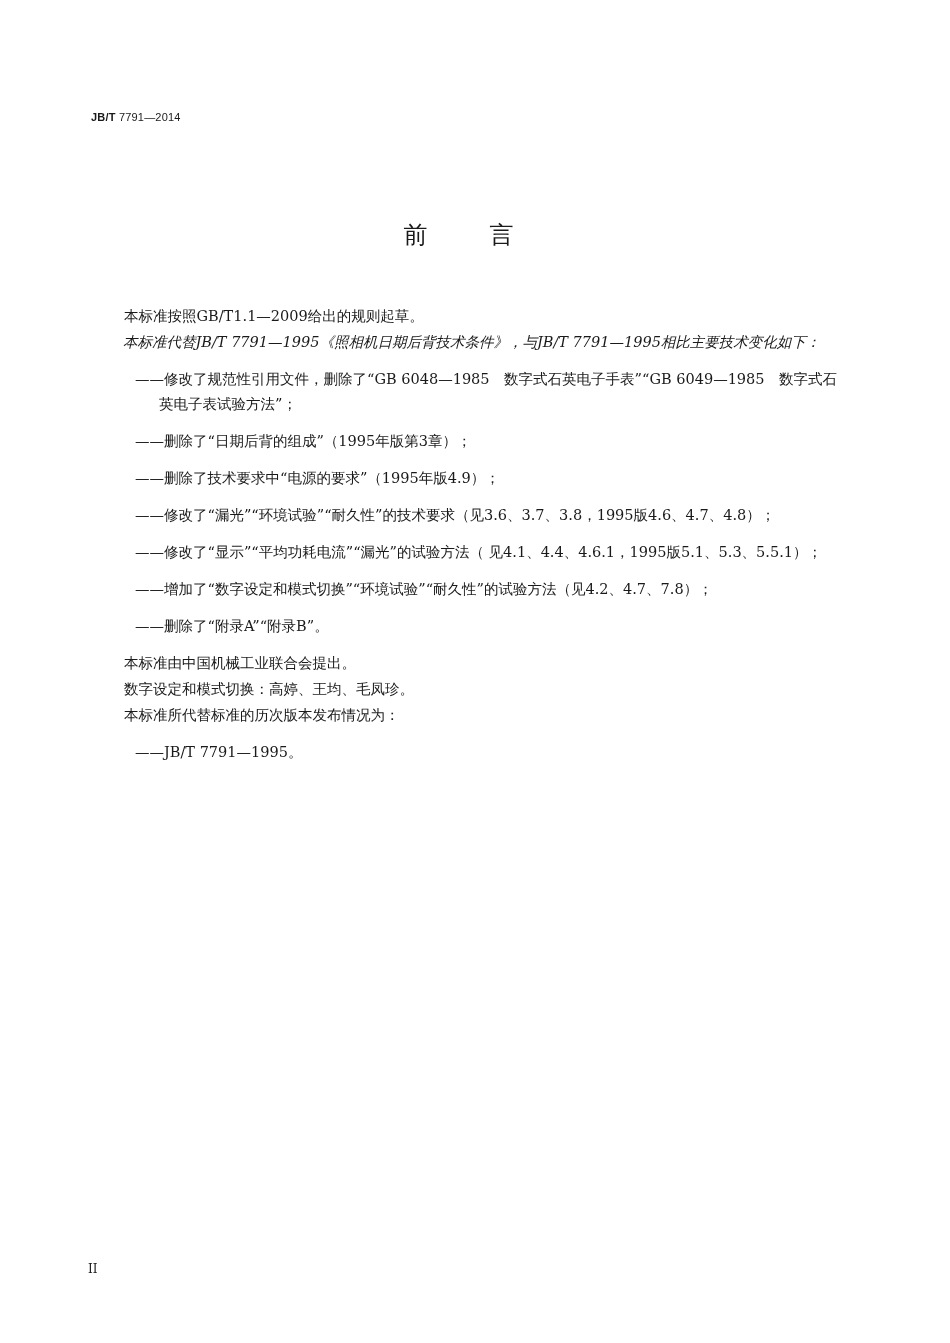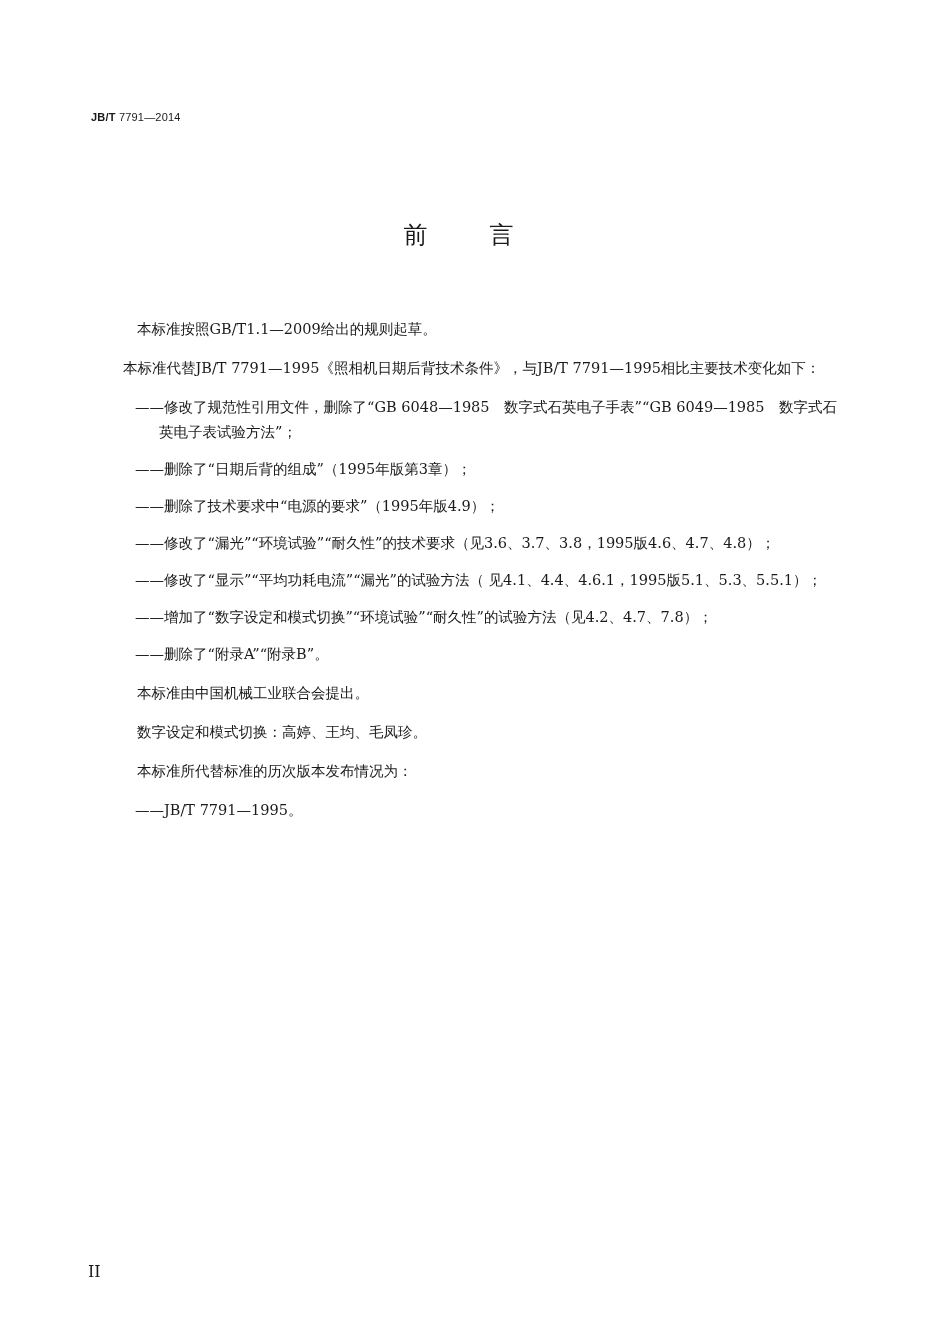--- a/index.html
+++ b/index.html
@@ -40,37 +40,38 @@
     .content {
       position: absolute;
       left: 91px;
       top: 303px;
       width: 760px;
       font-size: 14.5px;
       line-height: 25px;
     }
     .para {
       text-indent: 32px;
-      margin: 14px;
+      margin: 1px;
       white-space: nowrap;
     }
     .para.wrap {
       white-space: normal;
+      font-style: italic;
     }
     .bullet {
       margin: 12px;
       padding-left: 56px;
       text-indent: -24px;
       white-space: normal;
     }
     .page-number {
       position: absolute;
       left: 88px;
       top: 1262px;
-      font-size: 16px;
+      font-size: 12px;
     }
   </style>
 </head>
 <body>
 
 <div class="header-code">
   <span class="prefix">JB/T</span><span> 7791—2014</span>
 </div>
 
 <div class="page-title">

